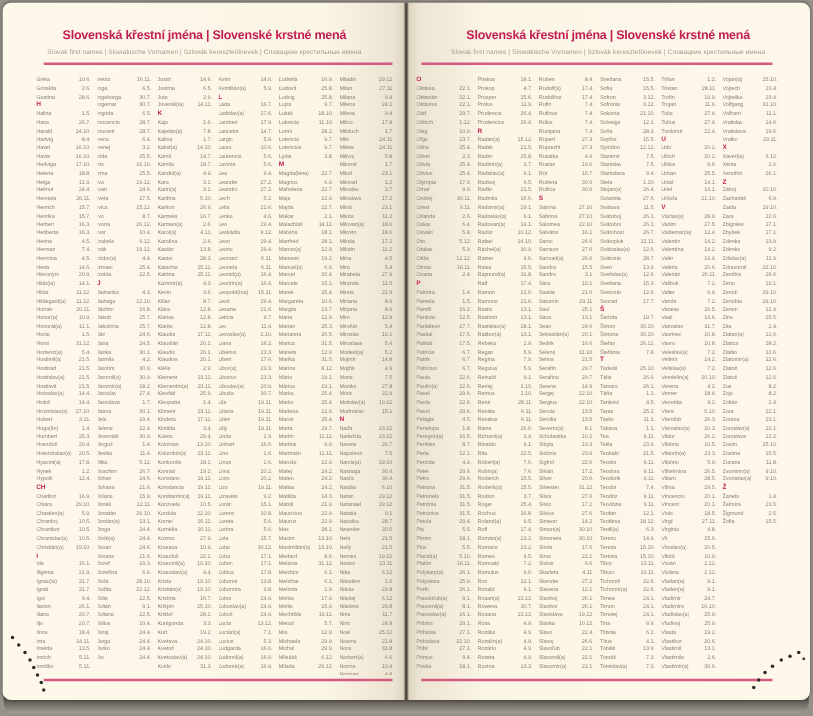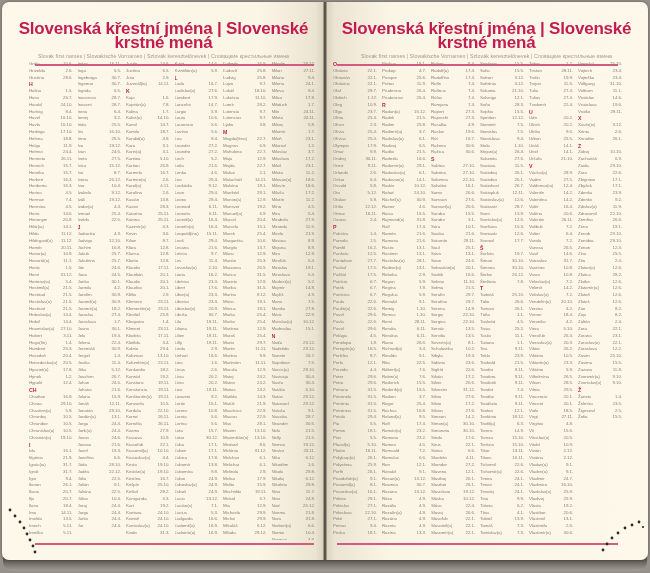--- a/index.html
+++ b/index.html
@@ -8,21 +8,21 @@
   .stack{position:absolute;left:3px;right:3px;bottom:2px;height:16px;border-radius:0 0 9px 9px;
          background:linear-gradient(#3f3b37,#6b675f 45%,#a39e95);}
   .book{position:absolute;left:2px;top:2px;right:2px;bottom:13px;display:flex;
         border-radius:7px;overflow:hidden;box-shadow:0 0 3px rgba(0,0,0,.45);}
   .page{width:50%;position:relative;background:#fbf5e6;}
   .page.left{background:linear-gradient(90deg,#fdf8ea 0%,#fbf5e6 80%,#ece4d2 97%,#d8cfbc 100%);}
   .page.right{background:linear-gradient(270deg,#fdf8ea 0%,#fbf5e6 80%,#ece4d2 97%,#d8cfbc 100%);}
   .gutter{position:absolute;left:50%;top:0;bottom:0;width:4px;margin-left:-2px;
           background:linear-gradient(90deg,rgba(40,34,30,.15),#3a332e 50%,rgba(40,34,30,.15));}
   .head{padding-top:20px;text-align:center;}
-  .title{font-size:17px;font-weight:bold;letter-spacing:-.2px;color:#c21d52;line-height:14px;}
+  .title{font-size:10px;font-weight:bold;letter-spacing:-.2px;color:#c21d52;line-height:14px;}
   .subtitle{margin-top:3px;font-size:5.2px;color:#a3988a;letter-spacing:.1px;line-height:7px;}
   .rule{height:2px;background:#d45a82;margin-top:4px;}
   .page.left .rule.top{margin-left:33px;margin-right:11px;}
   .page.right .rule.top{margin-left:12px;margin-right:30px;}
   .rule.bottom{position:absolute;bottom:15px;left:33px;right:11px;height:2px;}
   .page.right .rule.bottom{left:12px;right:30px;}
   .cols{position:absolute;top:59px;bottom:20px;display:grid;grid-template-columns:repeat(6,1fr);
         grid-column-gap:5px;overflow:hidden;}
   .page.left .cols{left:27px;right:10px;}
   .page.right .cols{left:8px;right:26px;}

